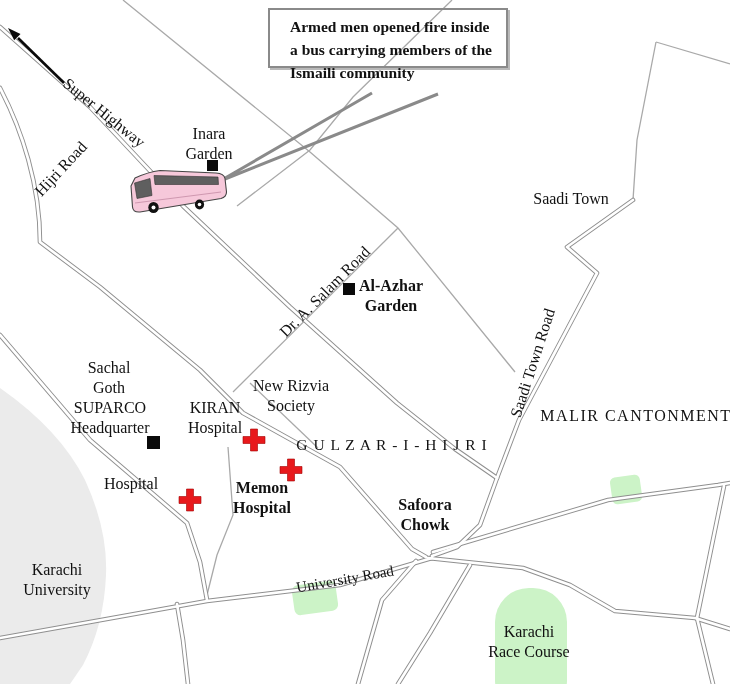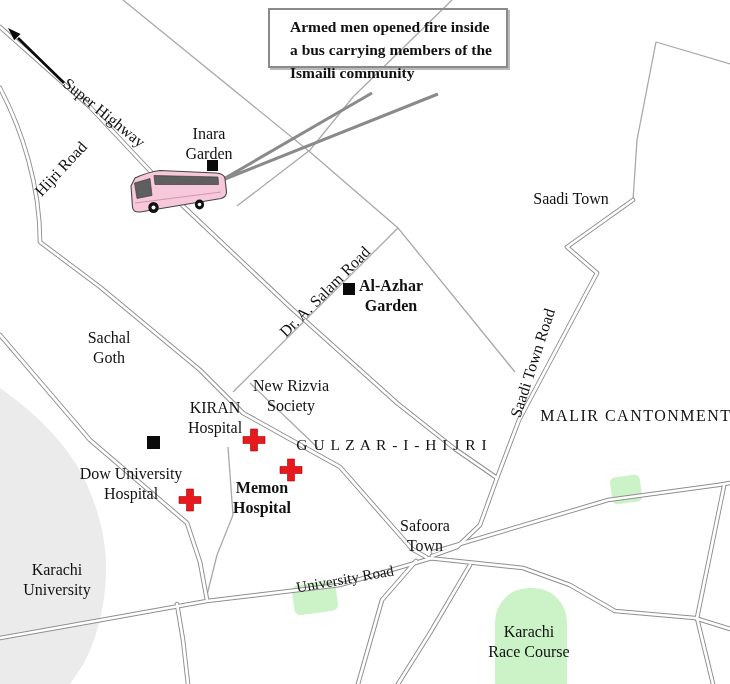--- a/index.html
+++ b/index.html
@@ -136,44 +136,47 @@
   <div class="lbl" style="left:184px;top:144px;margin-left:25px;">
     <span>Inara</span>
       <span>Garden</span>
   </div>
   <div class="lbl" style="left:571px;top:199px;">Saadi Town</div>
   <div class="lbl bold" style="left:391px;top:296px;">
     <span>Al-Azhar</span>
       <span>Garden</span>
   </div>
   <div class="lbl caps" style="left:636px;top:416px;">MALIR CANTONMENT</div>
-  <div class="lbl" style="left:109px;top:348px;">
+  <div class="lbl" style="left:109px;top:378px;">
     <span>Sachal</span>
       <span>Goth</span>
+  </div>
+  <div class="lbl" style="left:110px;top:418px;">
+    <span>SUPARCO</span>
+      <span>Headquarter</span>
   </div>
   <div class="lbl" style="left:215px;top:418px;">
     <span>KIRAN</span>
       <span>Hospital</span>
   </div>
   <div class="lbl spread" style="left:392px;top:445px;">G U L Z A R - I - H I J R I</div>
   <div class="lbl" style="left:291px;top:396px;">
     <span>New Rizvia</span>
       <span>Society</span>
   </div>
   <div class="lbl" style="left:131px;top:484px;">
-    <span>Dow University</span>
       <span>Hospital</span>
   </div>
   <div class="lbl bold" style="left:262px;top:498px;">
     <span>Memon</span>
       <span>Hospital</span>
   </div>
-  <div class="lbl" style="left:425px;top:536px;">
+  <div class="lbl" style="left:425px;top:515px;font-weight:bold;">
     <span>Safoora</span>
-      <span>Town</span>
+      <span>Chowk</span>
   </div>
   <div class="lbl" style="left:57px;top:580px;">
     <span>Karachi</span>
       <span>University</span>
   </div>
   <div class="lbl" style="left:529px;top:642px;">
     <span>Karachi</span>
       <span>Race Course</span>
   </div>
 

